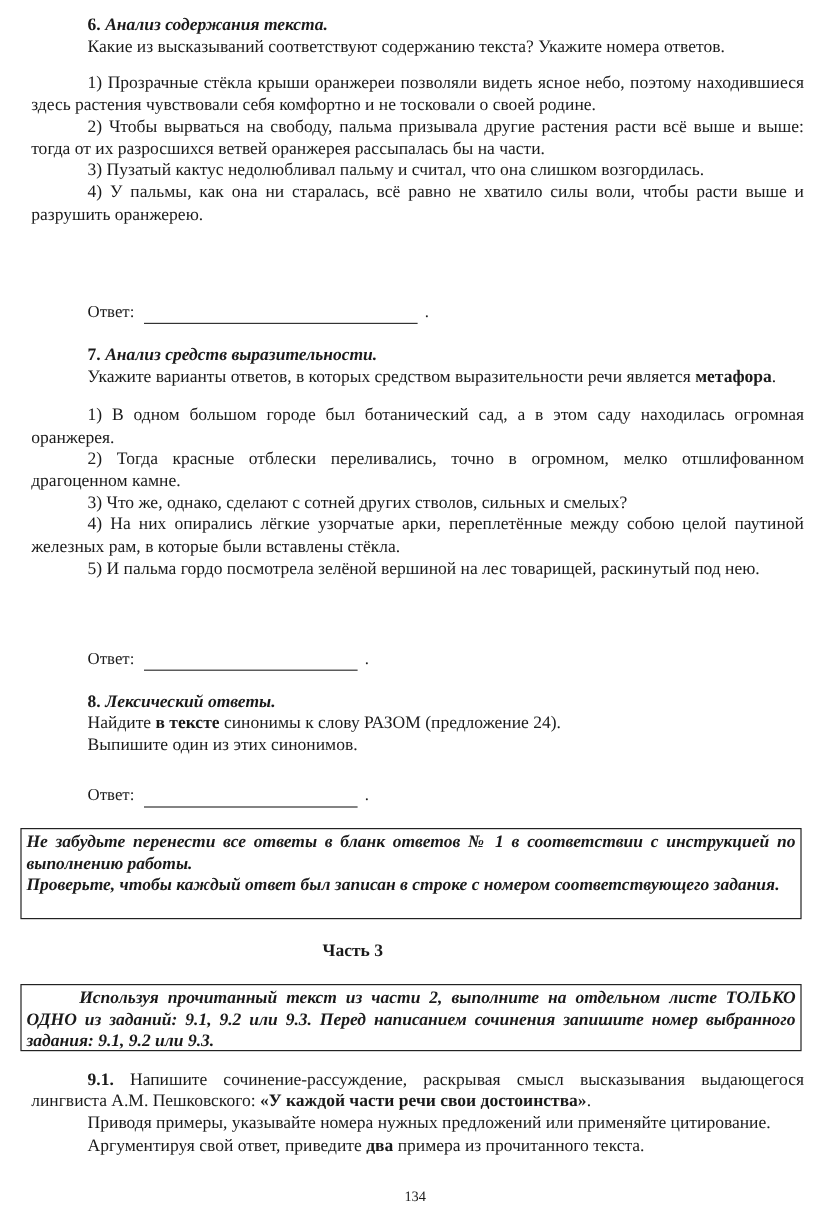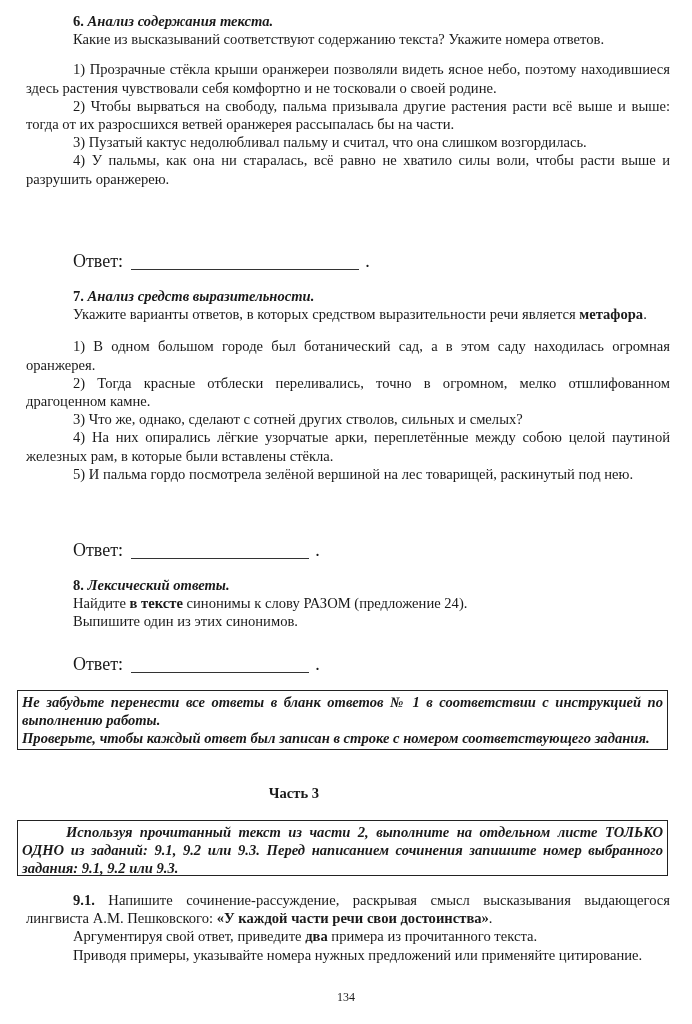--- a/index.html
+++ b/index.html
@@ -41,21 +41,21 @@
     .task-title .name { font-style: italic; font-family: Liberation Serif, serif; }
     .indented-line {
       margin: 0;
       padding-left: 47px;
     }
     .answer-row {
       position: absolute;
       left: 73px;
       display: flex;
       align-items: flex-end;
-      font-size: 18px;
+      font-size: 14px;
     }
     .answer-line {
       display: inline-block;
       border-bottom: 1px solid #333;
       height: 14px;
       margin-left: 8px;
       margin-right: 6px;
     }
     .notice-box {
       position: absolute;
@@ -144,36 +144,36 @@
     </p>
     <p class="indented-line">Выпишите один из этих синонимов.</p>
   </div>
 
   <div class="answer-row" style="top:655px;">
     <span>Ответ:</span>
     <span class="answer-line" style="width:178px;"></span>
     <span>.</span>
   </div>
 
-  <div class="notice-box" style="top:690px; height:60px;">
+  <div class="notice-box" style="top:690px; height:76px;">
     <p>Не забудьте перенести все ответы в бланк ответов № 1 в соответствии с инструкцией по выполнению работы.</p>
     <p>Проверьте, чтобы каждый ответ был записан в строке с номером соответствующего задания.</p>
   </div>
 
   <div class="part-heading">Часть 3</div>
 
   <div class="notice-box box2" style="top:820px; height:56px;">
     <p>Используя прочитанный текст из части 2, выполните на отдельном листе ТОЛЬКО ОДНО из заданий: 9.1, 9.2 или 9.3. Перед написанием сочинения запишите номер выбранного задания: 9.1, 9.2 или 9.3.</p>
   </div>
 
   <div class="block" style="top:891px;">
     <p class="p">
       <b>9.1.</b><span> Напишите сочинение-рассуждение, раскрывая смысл высказывания выдающегося лингвиста А.М. Пешковского: </span><b>«У каждой части речи свои достоинства»</b><span>.</span>
     </p>
+    <p class="p">Приводя примеры, указывайте номера нужных предложений или применяйте цитирование.</p>
     <p class="p">
       <span>Аргументируя свой ответ, приведите </span><b>два</b><span> примера из прочитанного текста.</span>
     </p>
-    <p class="p">Приводя примеры, указывайте номера нужных предложений или применяйте цитирование.</p>
   </div>
 
   <div class="page-number">134</div>
 
 </div>
 
 </body></html>

